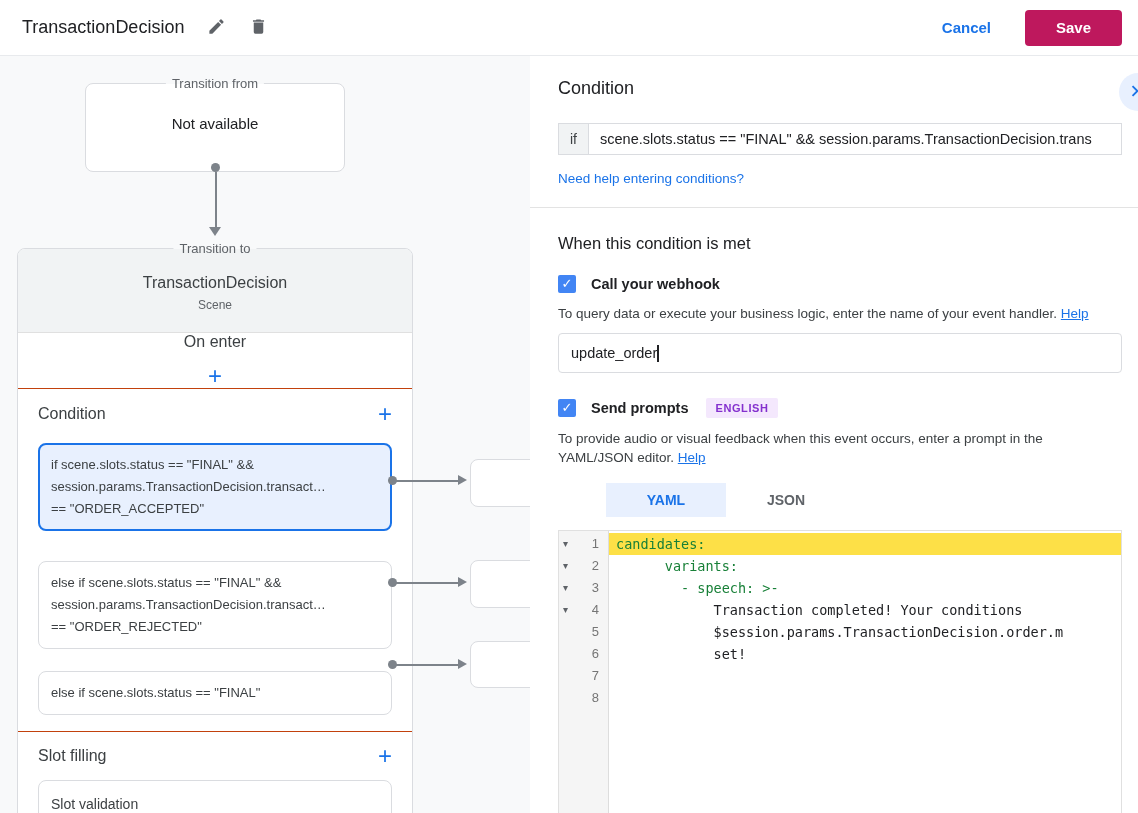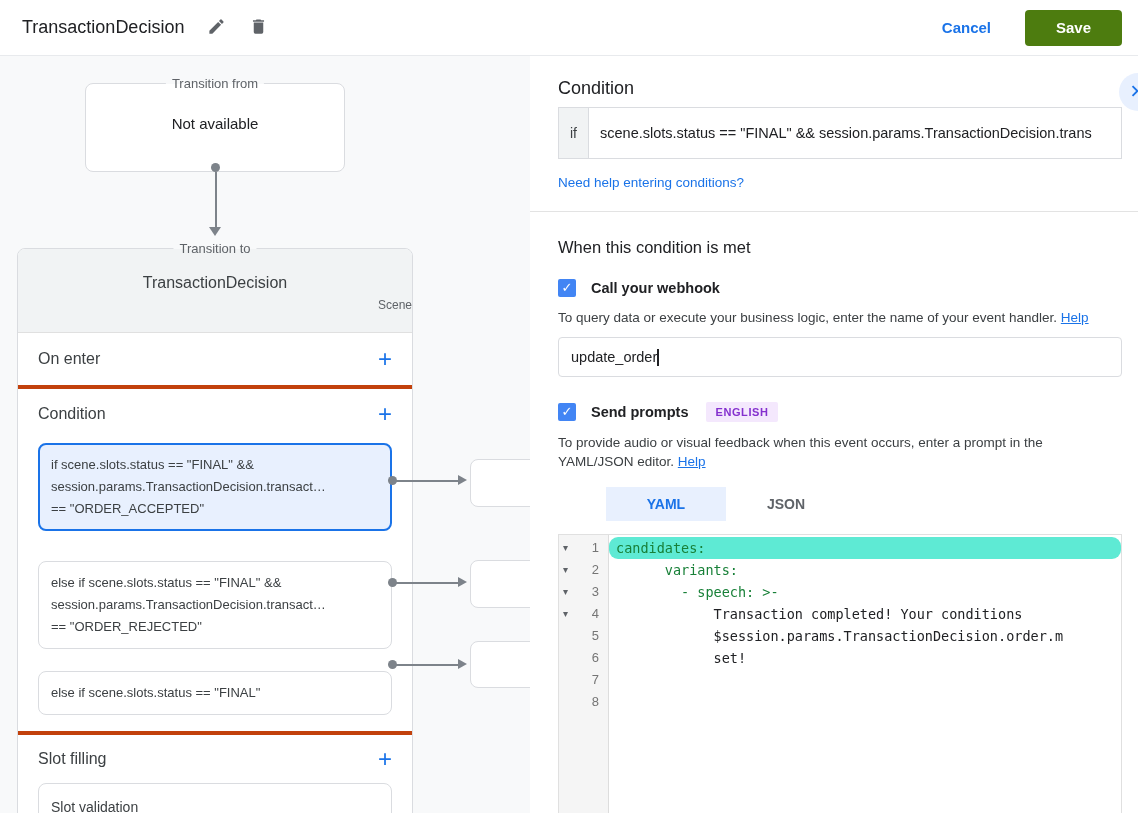--- a/index.html
+++ b/index.html
@@ -9,21 +9,21 @@
   
   .topbar { height:56px; background:#fff; border-bottom:1px solid #e8eaed;
     display:flex; align-items:center; padding:0 16px 0 22px; }
   .topbar-title { font-size:18px; color:#202124; }
   .icon-btn { width:40px; height:40px; border:none; background:transparent; border-radius:50%;
     display:flex; align-items:center; justify-content:center; cursor:pointer; }
   .icon-btn svg { fill:#5f6368; }
   .topbar-spacer { flex:1; }
   .cancel-btn { color:#1a73e8; font-size:15px; font-weight:bold; background:none; border:none;
     margin-right:34px; cursor:pointer; font-family:inherit; }
-  .save-btn { background:#4d7c0f; color:#fff; font-size:15px; font-weight:bold; border:none;
+  .save-btn { background:#be185d; color:#fff; font-size:15px; font-weight:bold; border:none;
     border-radius:4px; width:97px; height:36px; cursor:pointer; font-family:inherit; }
 
   .main { display:flex; height:757px; }
 
   
   .canvas { position:relative; width:530px; height:757px; background:#f8f9fa; overflow:hidden; flex:none; }
 
   .legend { position:absolute; top:-8px; left:50%; transform:translateX(-50%);
     font-size:13px; color:#5f6368; padding:0 6px; white-space:nowrap; }
 
@@ -39,24 +39,24 @@
   .conn-hline { position:absolute; height:2px; background:#7d838a; }
   .conn-arrow-right { position:absolute; width:0; height:0;
     border-top:5px solid transparent; border-bottom:5px solid transparent; border-left:9px solid #7d838a; }
 
   .t-to { position:absolute; left:17px; top:192px; width:396px; height:600px;
     background:#fff; border:1px solid #dadce0; border-radius:8px; }
   .t-to .legend { background:linear-gradient(#f8f9fa 50%, #f1f3f4 50%); }
   .t-to-header { height:84px; background:#f1f3f4; border-radius:7px 7px 0 0;
     border-bottom:1px solid #e0e0e0; text-align:center; }
   .t-to-title { padding-top:25px; font-size:16px; color:#3c4043; }
-  .t-to-sub { margin-top:6px; font-size:12px; color:#5f6368;text-align:right; }
+  .t-to-sub { margin-top:6px; font-size:12px; color:#5f6368; }
 
   .row-head { display:flex; align-items:center; justify-content:space-between; padding:0 20px; }
-  .section { border-bottom:4px solid #c2410c; }
+  .section { border-bottom:1px solid #c2410c;flex-direction:column; }
   .on-enter { height:56px; }
   .sec-label { font-size:16px; color:#3c4043; }
   .plus-btn { color:#1a73e8; font-size:24px; line-height:24px; font-weight:400; background:none;
     border:none; cursor:pointer; font-family:inherit; }
   .cond-label-row { height:50px; }
   .cards { padding:4px 20px 16px 20px; }
   .cond-card { background:#fff; border:1px solid #dadce0; border-radius:8px;
     padding:10px 12px; font-size:13px; line-height:22px; color:#3c4043; cursor:pointer; }
   .cond-card.selected { background:#e8f0fe; border:2px solid #1a73e8; padding:9px 11px; }
   .cond-card .cline { display:block; white-space:nowrap; overflow:hidden; }
@@ -70,21 +70,21 @@
     border:1px solid #dadce0; border-radius:8px; }
 
   
   .panel { position:relative; flex:1; background:#fff; overflow:hidden;
     padding:22px 16px 0 28px; }
   .panel-heading { font-size:18px; color:#202124; }
   .chevron-btn { position:absolute; right:-19px; top:17px; width:38px; height:38px; border:none;
     border-radius:50%; background:#e8f0fe; cursor:pointer; display:flex; align-items:center; padding-left:5px; }
   .chevron-btn svg { fill:#1a73e8; }
 
-  .if-row { display:flex; margin-top:8px; height:52px; }
+  .if-row { display:flex; margin-top:24px; height:32px; }
   .if-box { width:31px; background:#f1f3f4; border:1px solid #dadce0; display:flex;
     align-items:center; justify-content:center; font-size:14px; color:#3c4043; flex:none; }
   .if-input { flex:1; border:1px solid #dadce0; border-left:none; background:#fff;
     font-size:14.5px; color:#202124; padding:0 11px; display:flex; align-items:center;
     white-space:nowrap; overflow:hidden; }
   .link { color:#1a73e8; text-decoration:none; cursor:pointer; }
   .help-cond { display:inline-block; margin-top:16px; font-size:13.5px; }
   .hr { border-bottom:1px solid #e3e3e3; margin:20px -16px 0 -28px; }
 
   .sub-heading { margin-top:26px; font-size:16.5px; color:#202124; }
@@ -106,21 +106,21 @@
   .tab.active { background:#e8f0fe; color:#1a73e8; }
 
   .editor { margin-top:13px; border:1px solid #e0e0e0; display:flex; height:300px;
     font-family:"DejaVu Sans Mono", monospace; font-size:13.5px; line-height:22px; }
   .gutter { width:50px; background:#f5f5f5; border-right:1px solid #ddd; flex:none; padding-top:2px; }
   .gutter-row { position:relative; height:22px; text-align:right; padding-right:9px;
     color:#757575; font-size:13px; font-family:"Liberation Sans", sans-serif; line-height:22px; }
   .fold { position:absolute; left:4px; top:0; color:#5f6368; font-size:10px; cursor:pointer; }
   .code { flex:1; overflow:hidden; padding-top:2px; }
   .code-line { height:22px; white-space:pre; padding-left:7px; overflow:hidden; }
-  .code-line.active { background:#5eead4;border-radius:9px; }
+  .code-line.active { background:#fde047; }
   .tok-key { color:#188038; }
   .tok-text { color:#202124; }
 </style>
 </head>
 <body>
 
 <div class="topbar">
   <span class="topbar-title">TransactionDecision</span>
   <button class="icon-btn" style="margin-left:12px">
     <span>

